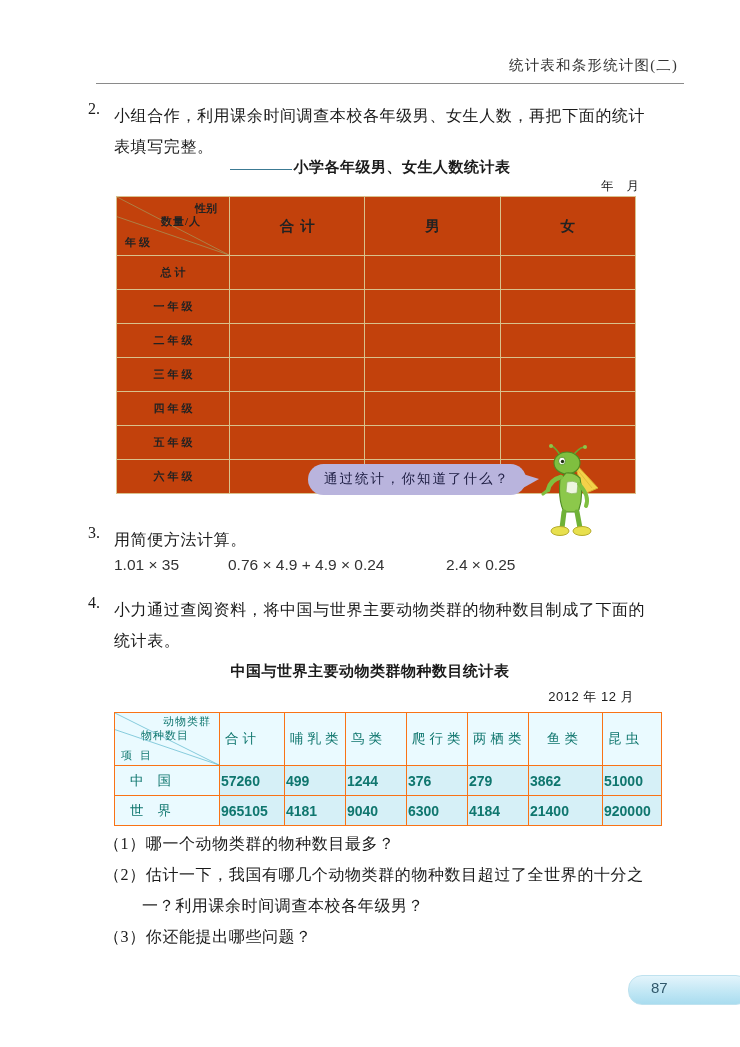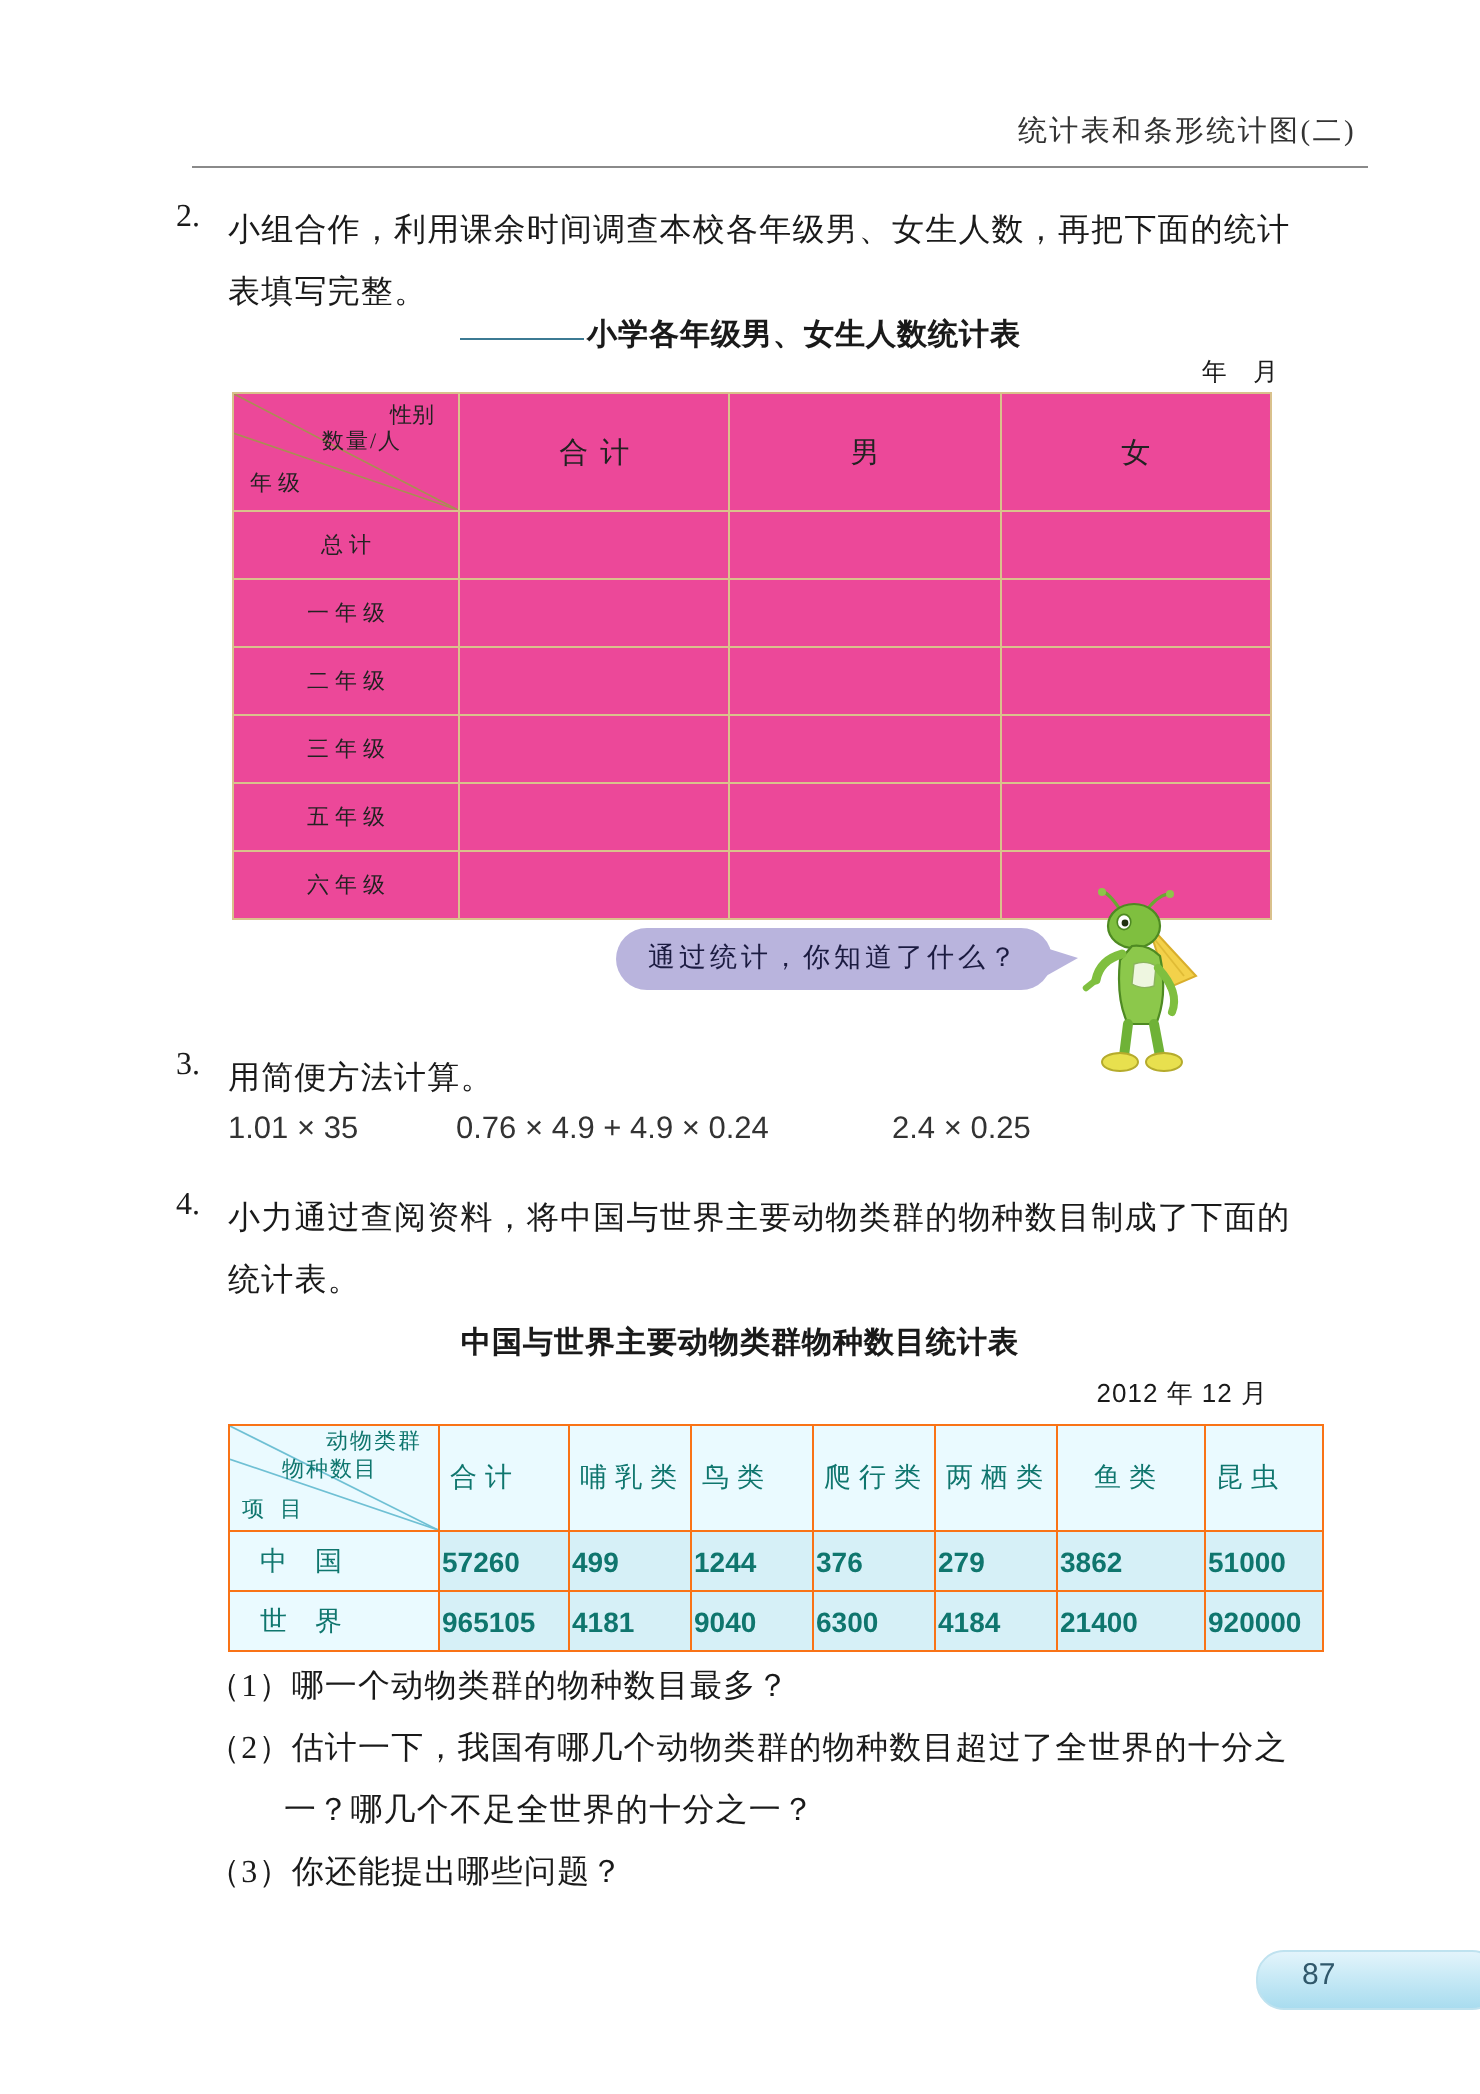--- a/index.html
+++ b/index.html
@@ -80,22 +80,23 @@
     font-size: 12.5px;
     letter-spacing: 5px;
   }
 
   table.cream {
     position: absolute;
     left: 116px;
     top: 196px;
     width: 520px;
     border-collapse: collapse;
-    background: #ec4899;
+    background: #c2410c;
     table-layout: fixed;
+    font-weight: bold;
   }
   table.cream td {
     border: 1px solid #d9c18c;
     height: 31px;
     text-align: center;
     font-size: 11px;
     letter-spacing: 6px;
     text-indent: 6px;
     color: #222;
   }
@@ -292,20 +293,26 @@
         <td></td>
   </tr>
   <tr>
     <td class="rowlab">二年级</td>
     <td></td>
         <td></td>
         <td></td>
   </tr>
   <tr>
     <td class="rowlab">三年级</td>
+    <td></td>
+        <td></td>
+        <td></td>
+  </tr>
+  <tr>
+    <td class="rowlab">四年级</td>
     <td></td>
         <td></td>
         <td></td>
   </tr>
   <tr>
     <td class="rowlab">五年级</td>
     <td></td>
         <td></td>
         <td></td>
   </tr>
@@ -401,21 +408,21 @@
   </tr>
 </tbody>
   </table>
 
 <div class="subq" style="top:828px;">
   <span class="idx">（1）</span>
   <span class="txt">哪一个动物类群的物种数目最多？</span>
 </div>
 <div class="subq" style="top:859px;">
   <span class="idx">（2）</span>
-  <span class="txt">估计一下，我国有哪几个动物类群的物种数目超过了全世界的十分之一？哪几个不足全世界的十分之一？</span>
+  <span class="txt">估计一下，我国有哪几个动物类群的物种数目超过了全世界的十分之一？利用课余时间调查本校各年级男？</span>
 </div>
 <div class="subq" style="top:921px;">
   <span class="idx">（3）</span>
   <span class="txt">你还能提出哪些问题？</span>
 </div>
 
 <div class="pagenum">
   <span>87</span>
 </div>
 

